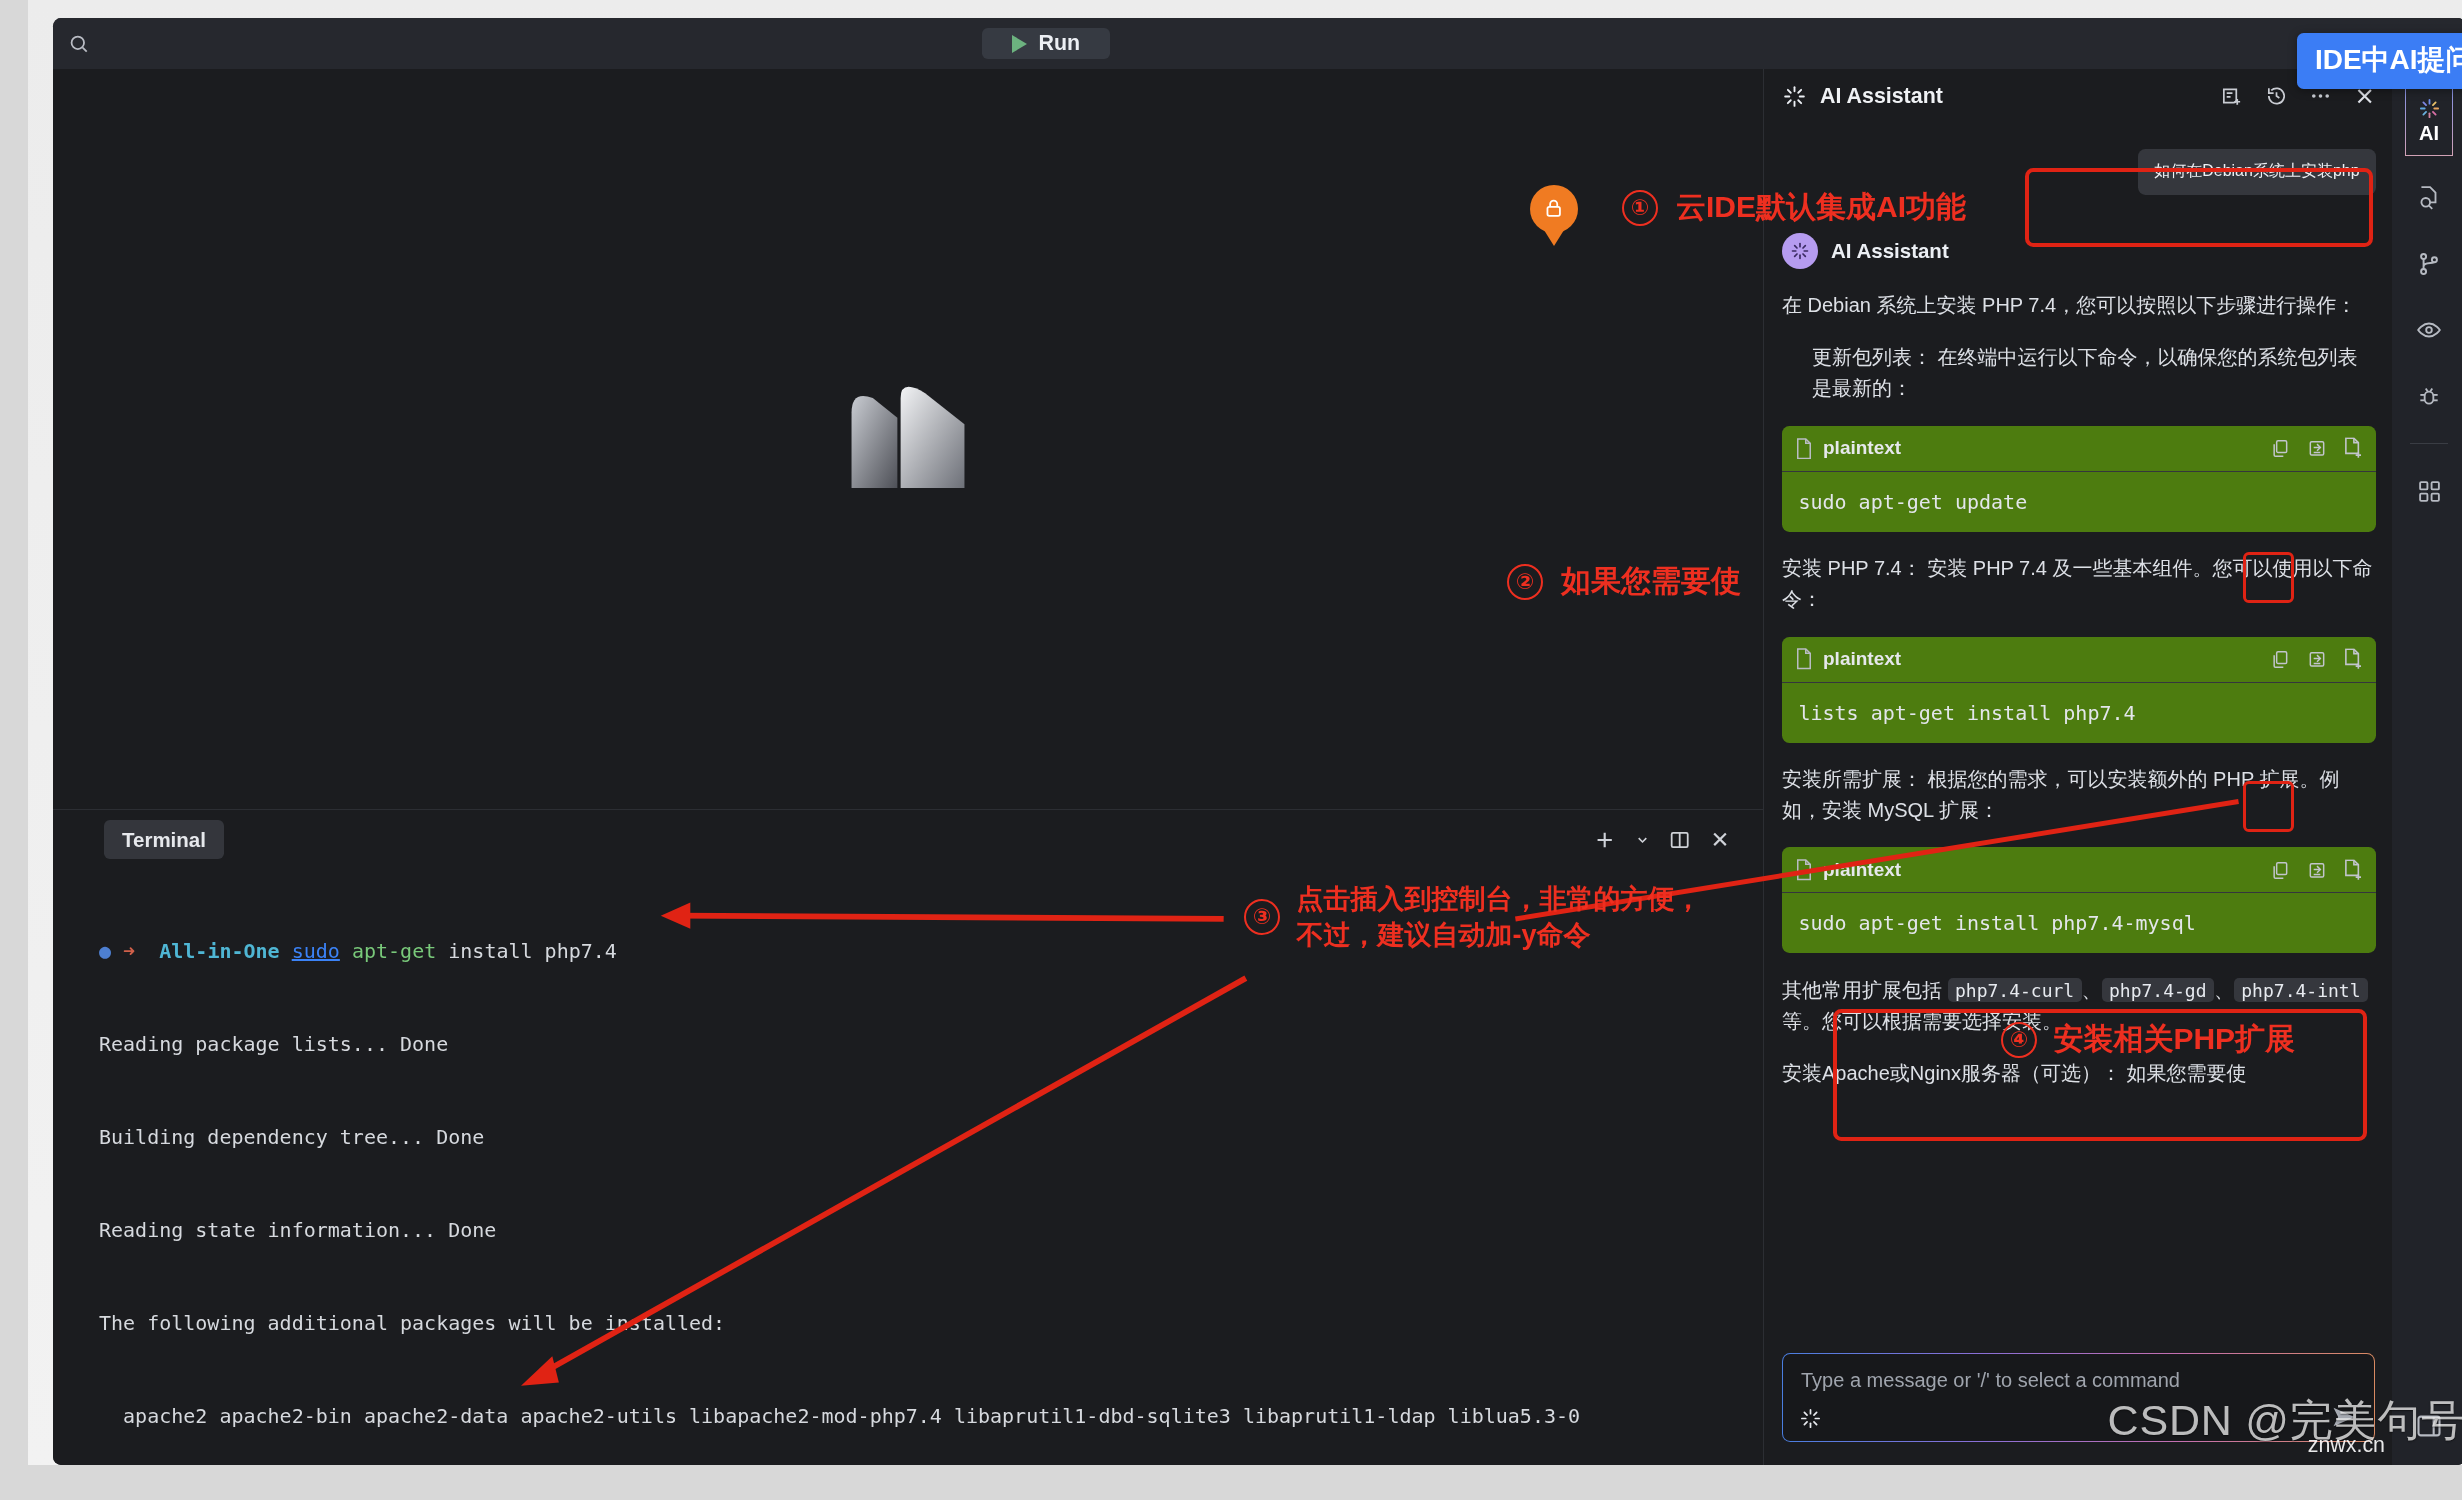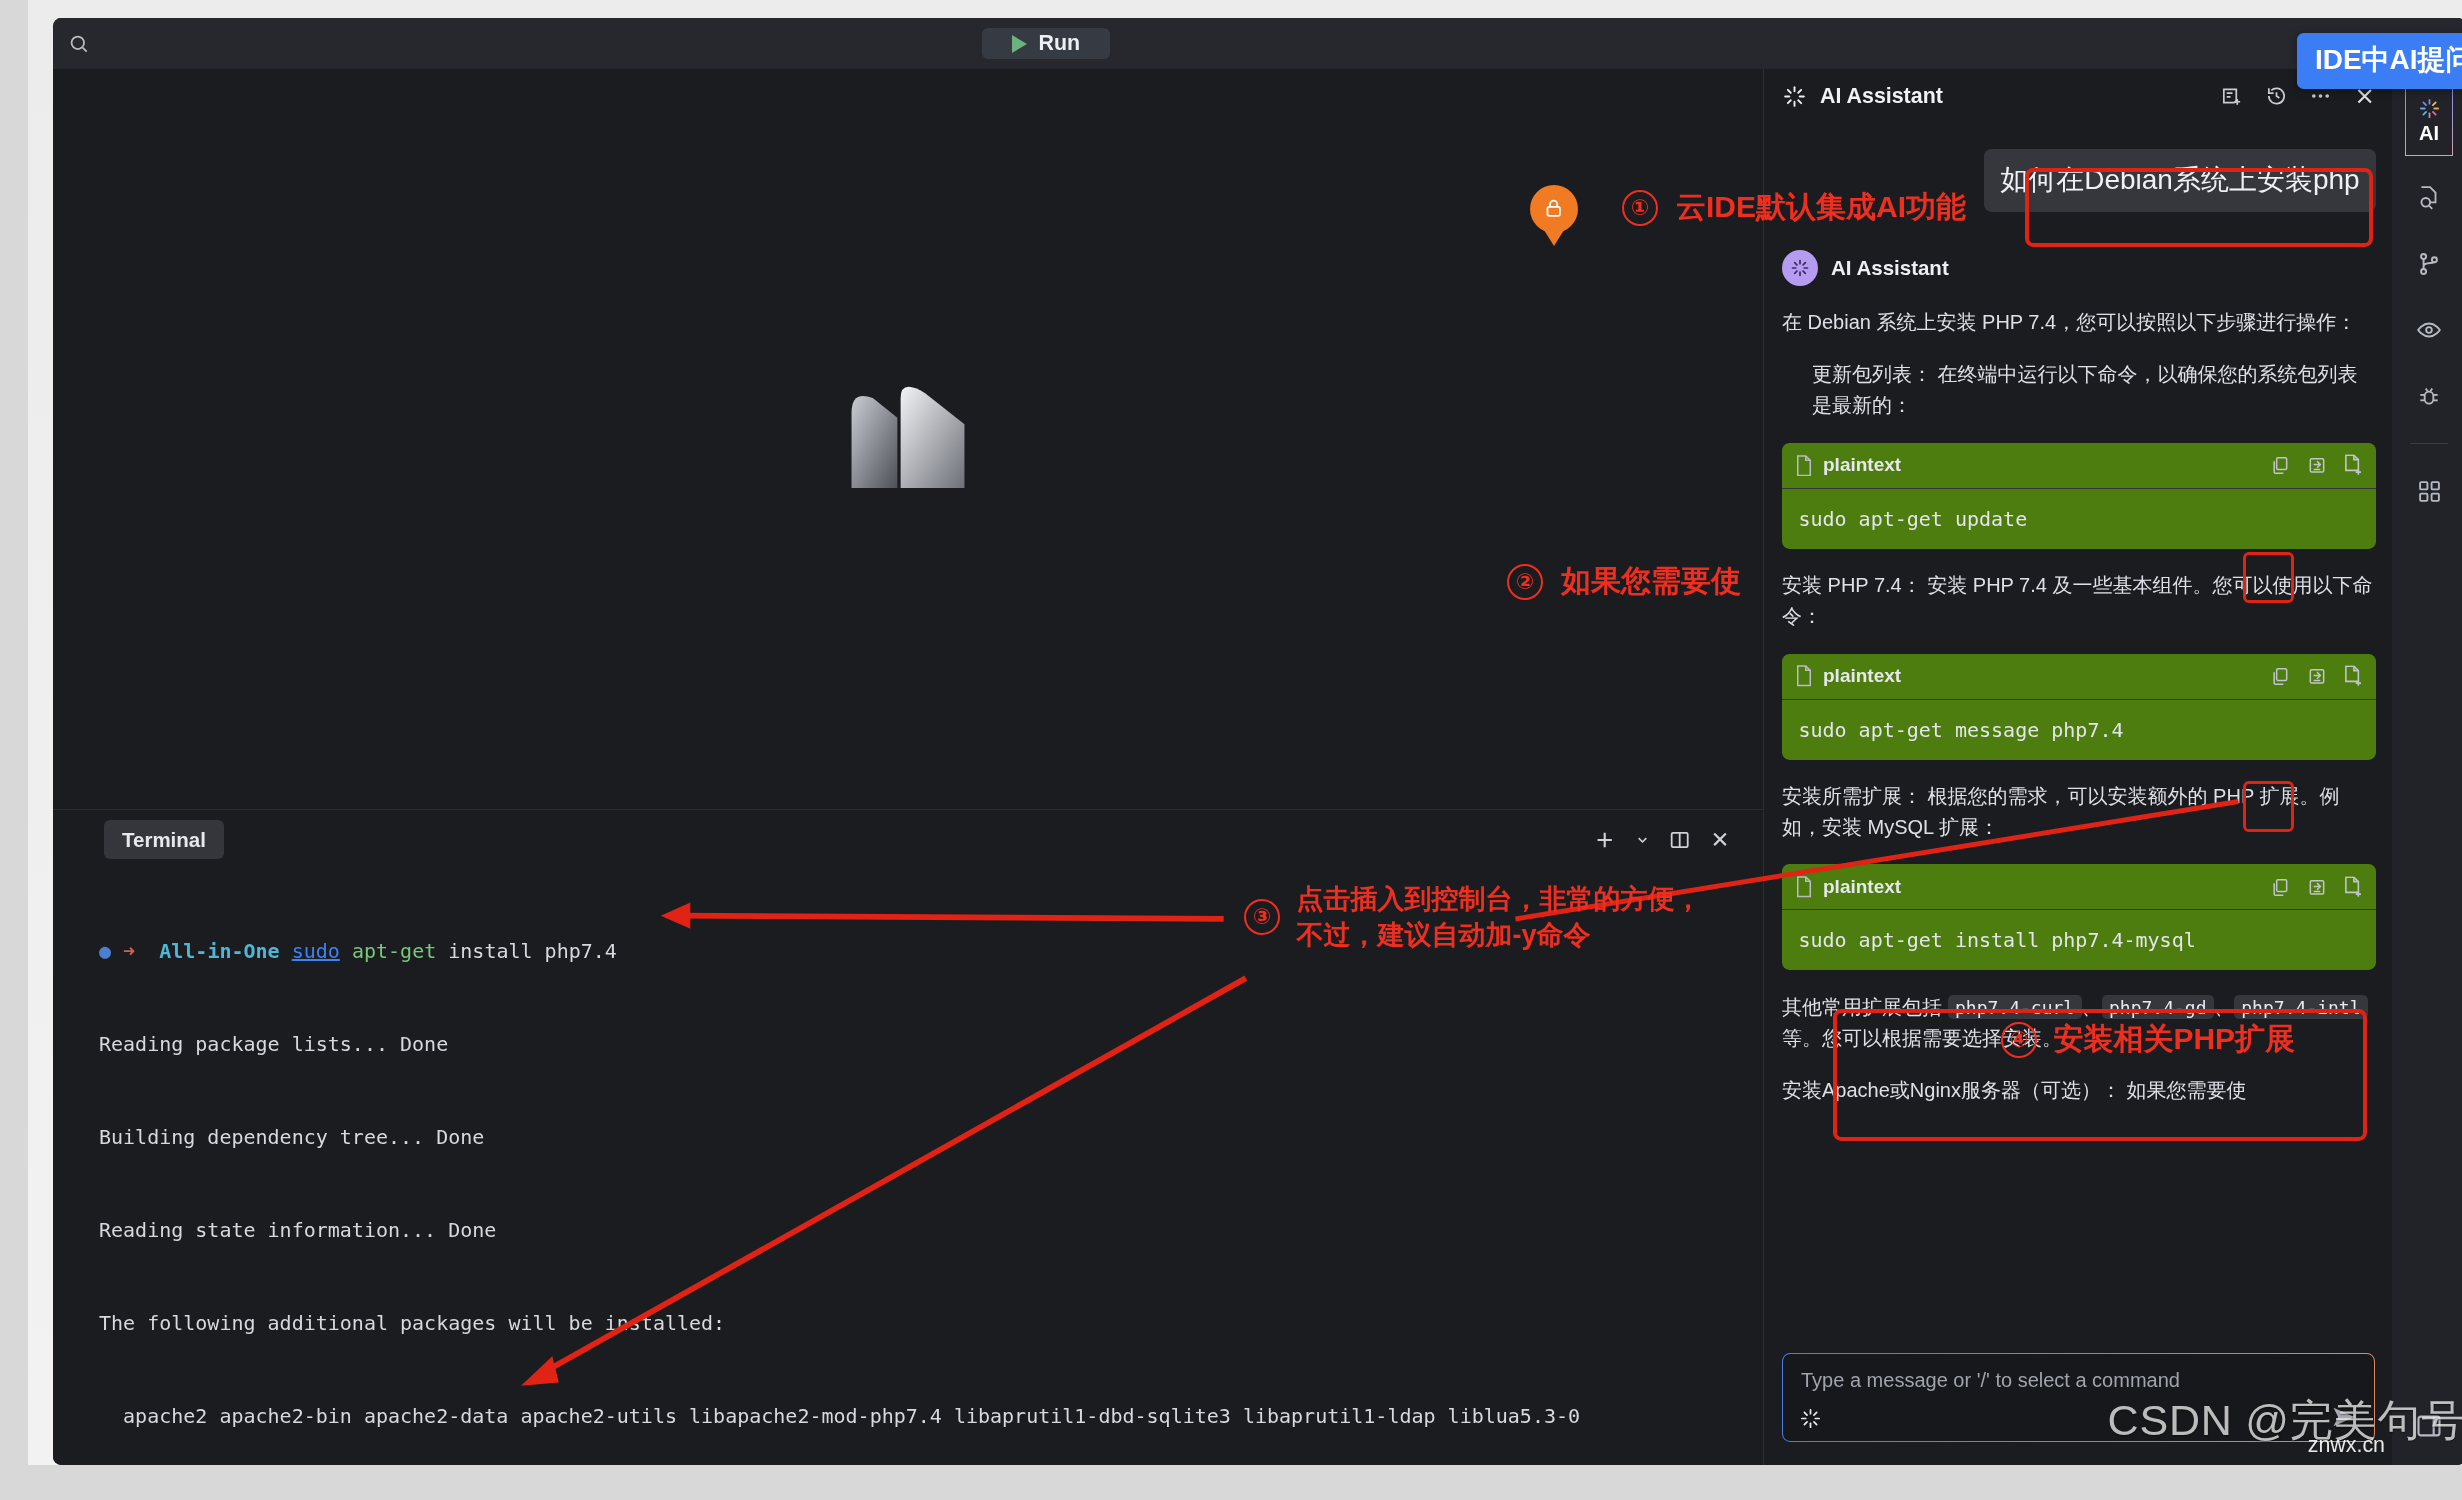--- a/index.html
+++ b/index.html
@@ -153,21 +153,21 @@
   }
 
   .user-bubble-row {
     display: flex; justify-content: flex-end;
     margin-top: 26px;
   }
   .user-bubble {
     background: #35373d;
     border-radius: 7.4px;
     padding: 12.3px 16.4px;
-    font-size: 28px;
+    font-size: 16px;
     color: #eef0f4;
     max-width: 444px;
   }
 
   .assistant-head {
     display: flex; align-items: center;
     gap: 13px;
     margin-top: 38px;
   }
   .assistant-avatar {
@@ -589,21 +589,21 @@
               <span>
                 <svg width="20" height="21.4" viewBox="0 0 22 24" fill="none" stroke="#c2c5cc" stroke-width="1.8">
                     <path d="M3 1h9l5 5v12H3z"></path>
                     <polyline points="12,1 12,6 17,6"></polyline>
                     <line x1="17" y1="17" x2="17" y2="23"></line>
                     <line x1="14" y1="20" x2="20" y2="20"></line>
                   </svg>
               </span>
             </span>
           </div>
-          <div class="cb-code">sudo apt-get message php7.4</div>
+          <div class="cb-code">lists apt-get install php7.4</div>
         </div>
 
         <div class="para">安装所需扩展： 根据您的需求，可以安装额外的 PHP 扩展。例如，安装 MySQL 扩展：</div>
 
         <div class="codeblock">
           <div class="cb-head">
             <span>
               <svg width="18" height="21.4" viewBox="0 0 20 24" fill="none" stroke="#b9bcc3" stroke-width="1.7">
                   <path d="M3 1h9l5 5v17H3z"></path>
                   <polyline points="12,1 12,6 17,6"></polyline>

